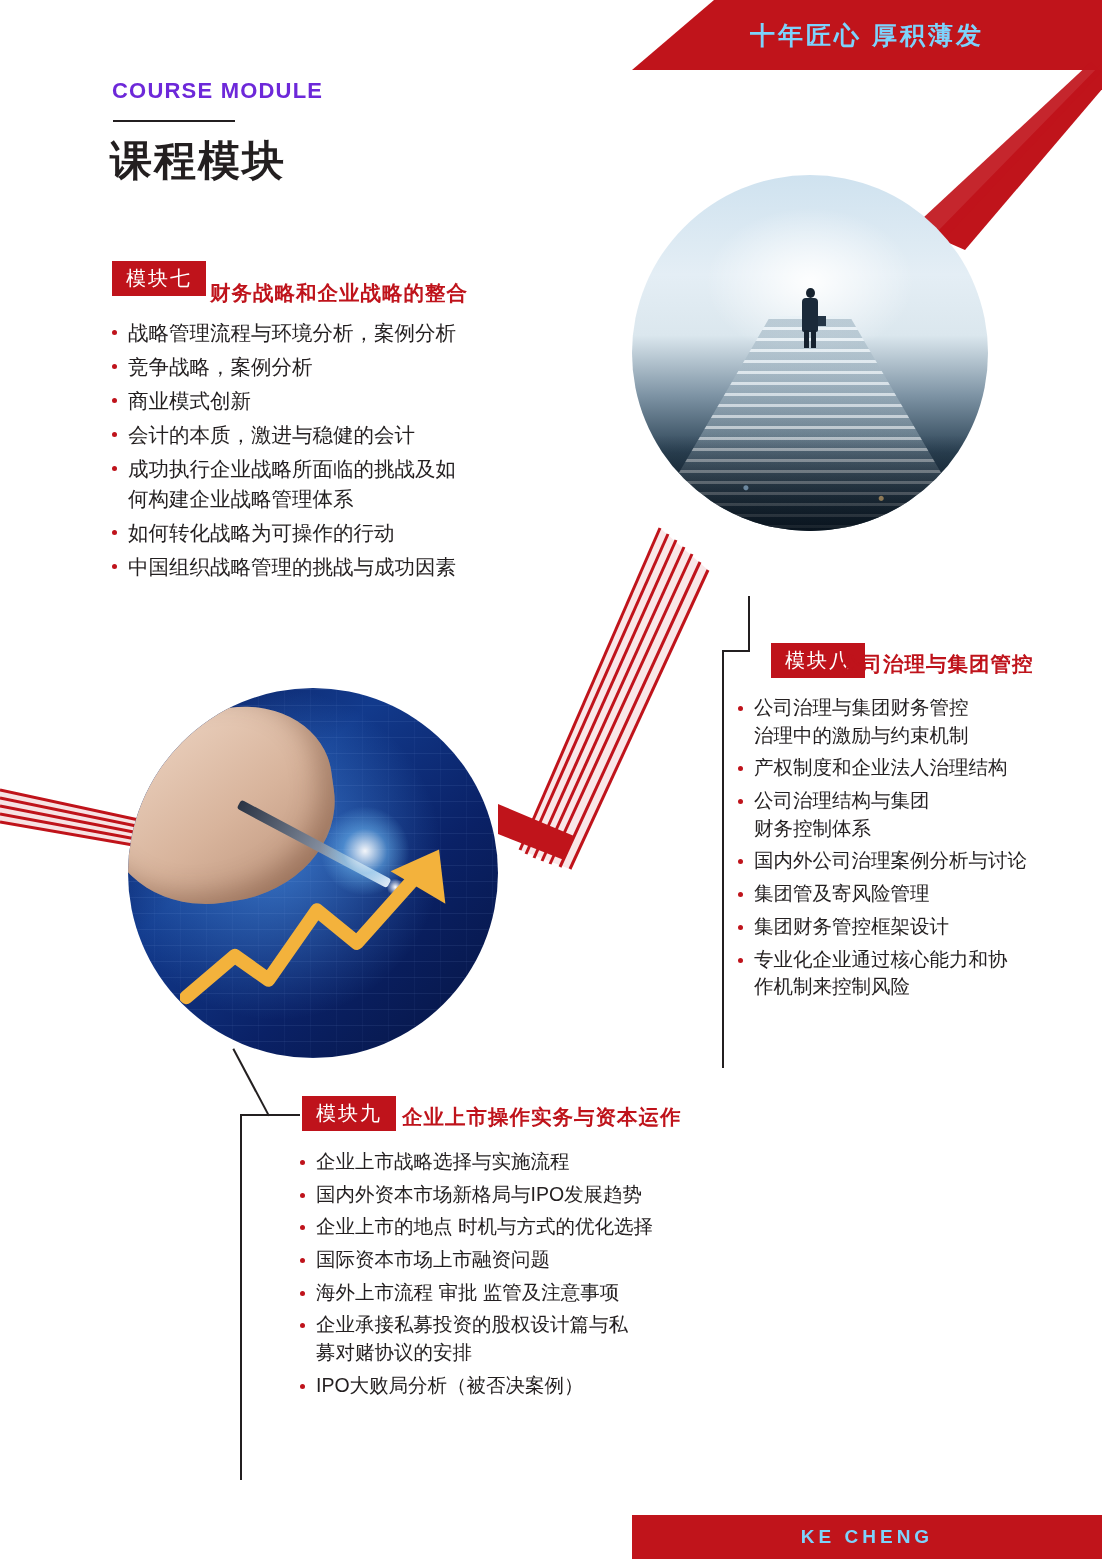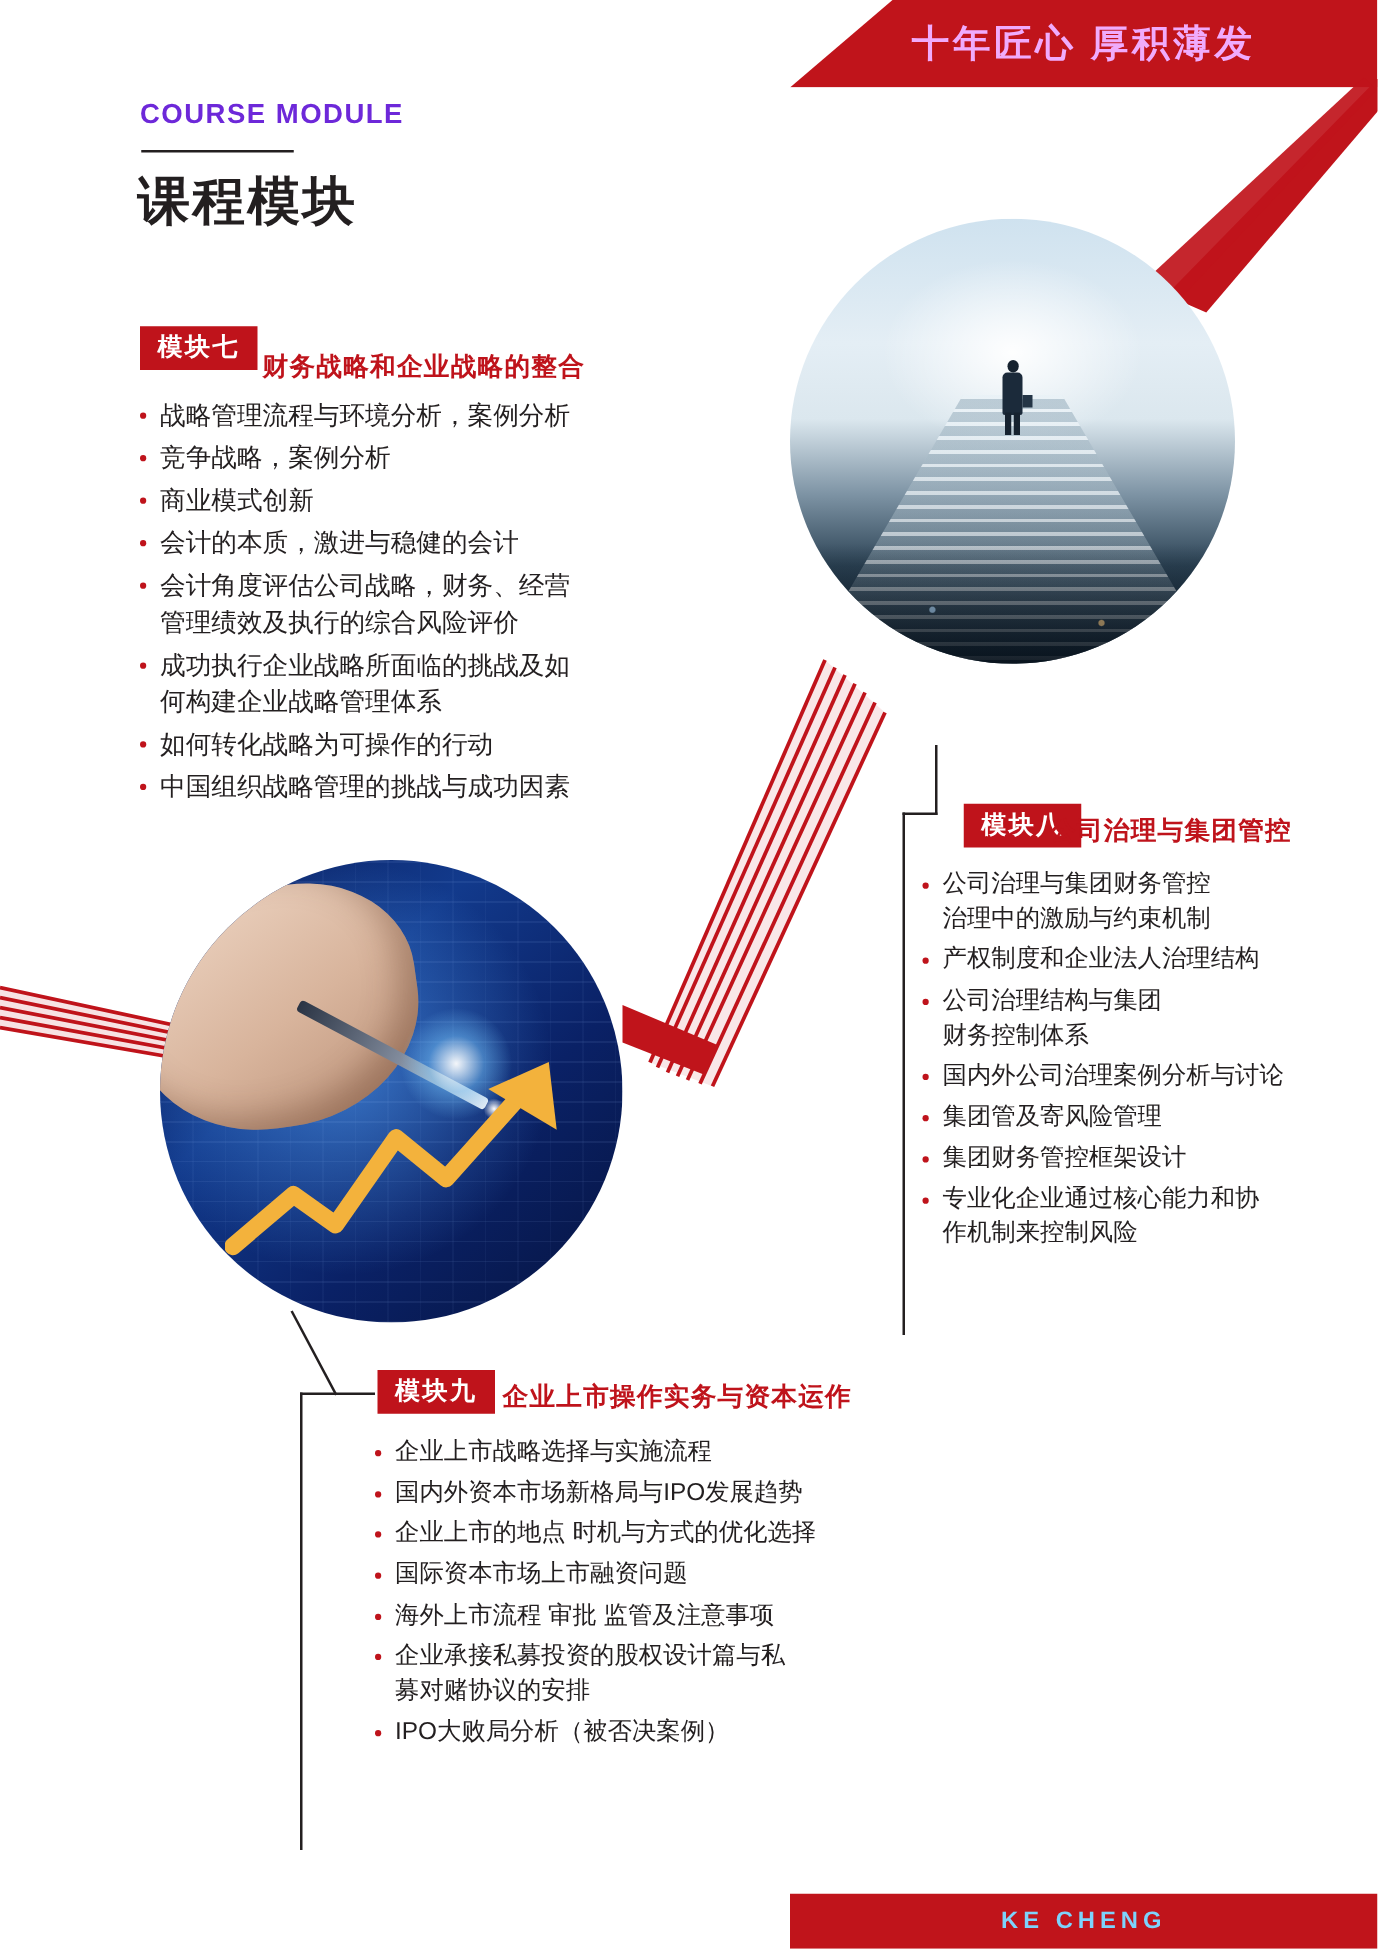--- a/index.html
+++ b/index.html
@@ -12,41 +12,41 @@
   .page{position:absolute;inset:0;}
 
   
   .banner{
     position:absolute;top:0;right:0;width:470px;height:70px;
     background:#c0141b;
     clip-path:polygon(82px 0,470px 0,470px 70px,0 70px);
     display:flex;align-items:center;justify-content:center;
   }
   .banner-text{
-    color:#f0abfc;font-size:30px;font-weight:bold;letter-spacing:3px;
+    color:#7dd3fc;font-size:25px;font-weight:bold;letter-spacing:3px;
     white-space:nowrap;
   }
 
   
   .hdr-en{
     position:absolute;left:112px;top:78px;
     font-size:22px;font-weight:bold;letter-spacing:1.2px;color:#6d28d9;
   }
   .hdr-rule{
     position:absolute;left:113px;top:120px;width:122px;height:2px;background:#231f20;
   }
   .hdr-cn{
     position:absolute;left:110px;top:133px;
     font-size:42px;font-weight:bold;letter-spacing:2px;color:#231f20;
   }
 
   
   .pill{
     position:absolute;background:#bf131b;color:#fff;
-    font-size:20px;font-weight:bold;letter-spacing:2px;
+    font-size:20px;font-weight:normal;letter-spacing:2px;
     padding:7px 14px 8px 14px;line-height:1;
   }
   .mod-title{
     position:absolute;color:#bf131b;font-size:20.5px;font-weight:bold;letter-spacing:1px;
     white-space:nowrap;
   }
 
   
   ul.blist{list-style:none;margin:0;padding:0;position:absolute;}
   ul.blist li{
@@ -254,24 +254,20 @@
   <div class="conn" style="left:240px;top:1114px;width:60px;height:1.6px;"></div>
 
   <div class="pill" style="left:112px;top:261px;">模块七</div>
   <div class="mod-title" style="left:210px;top:268px;margin-top:11px;">财务战略和企业战略的整合</div>
   <ul class="blist" style="left:110px;top:318px;width:430px;">
     <li>战略管理流程与环境分析，案例分析</li>
     <li>竞争战略，案例分析</li>
     <li>商业模式创新</li>
     <li>会计的本质，激进与稳健的会计</li>
     <li>
-      <span class="cont">会计角度评估公司战略，财务、经营</span>
-      <span class="cont">管理绩效及执行的综合风险评价</span>
-    </li>
-    <li>
       <span class="cont">成功执行企业战略所面临的挑战及如</span>
       <span class="cont">何构建企业战略管理体系</span>
     </li>
     <li>如何转化战略为可操作的行动</li>
     <li>中国组织战略管理的挑战与成功因素</li>
   </ul>
 
   <div class="pill" style="left:771px;top:643px;">模块八</div>
   <div class="mod-title" style="left:840px;top:650px;">公司治理与集团管控</div>
   <ul class="blist small" style="left:736px;top:694px;width:348px;">

